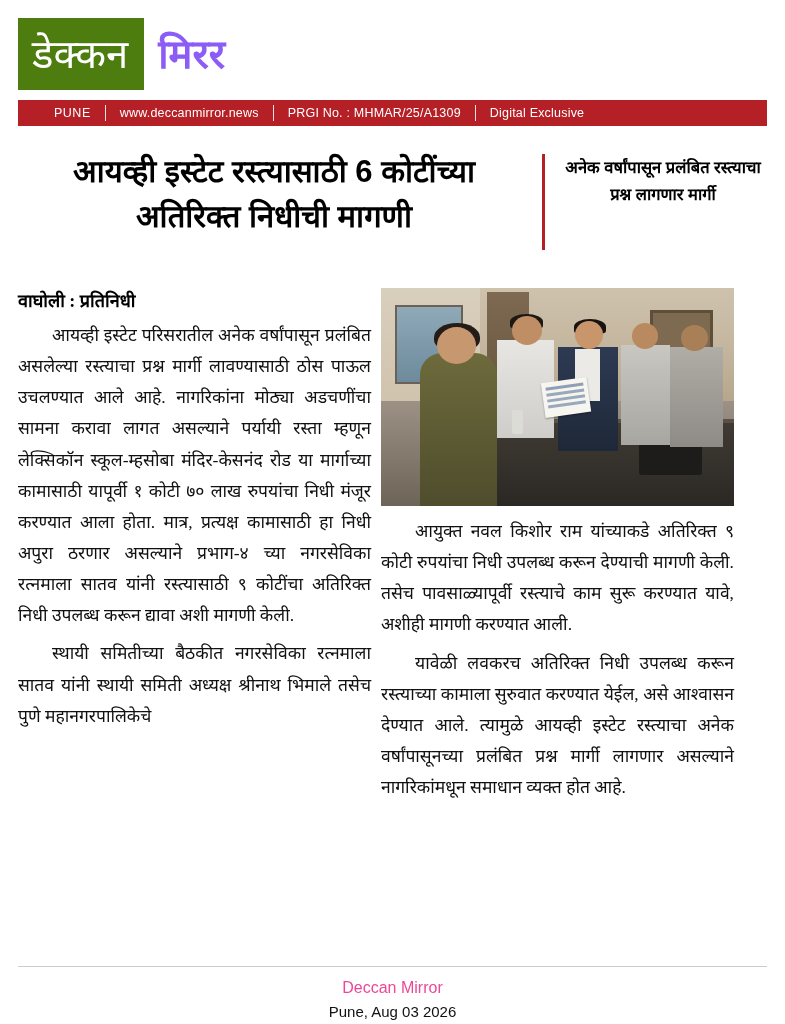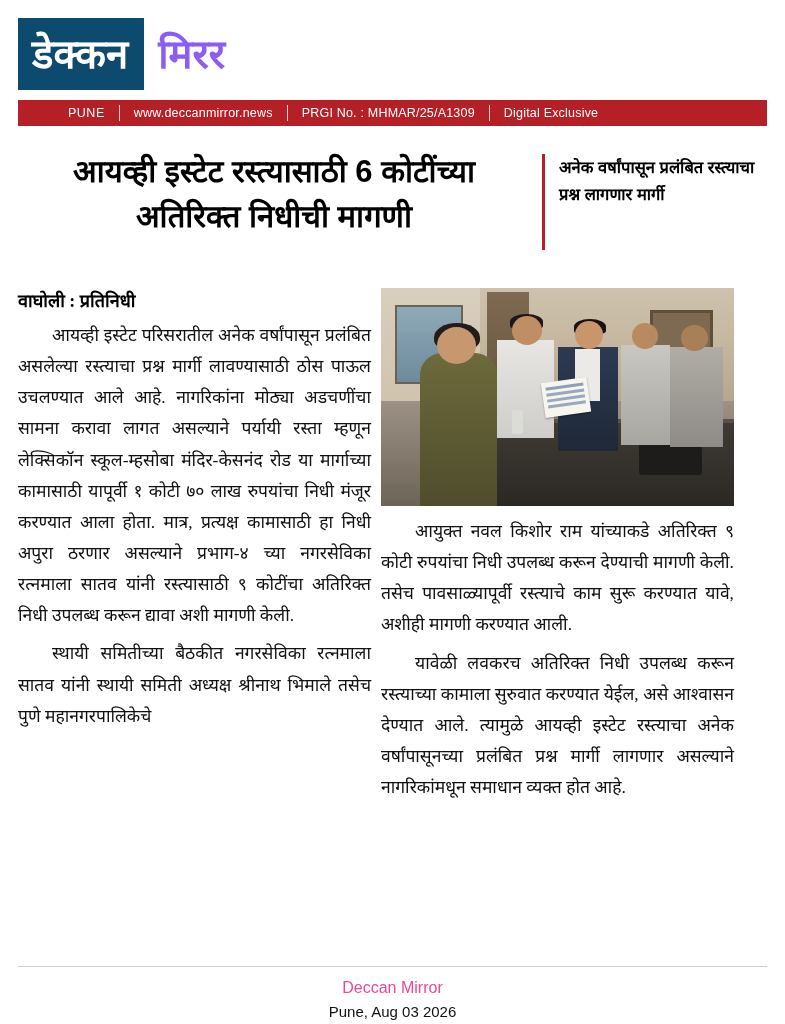--- a/index.html
+++ b/index.html
@@ -24,24 +24,24 @@
   }
 
   
   .masthead {
     display: flex;
     align-items: stretch;
     margin-top: 18px;
     height: 72px;
   }
   .masthead-logo {
-    background: #0c4a6e;
+    background: #4d7c0f;
     color: #ffffff;
     font-family: "Liberation Sans", sans-serif;
-    font-weight: bold;
+    font-weight: normal;
     font-size: 40px;
     line-height: 72px;
     padding: 0 16px 0 14px;
     letter-spacing: 0px;
   }
   .masthead-rest {
     color: #8b5cf6;
     font-family: "Liberation Sans", sans-serif;
     font-weight: bold;
     font-size: 40px;
@@ -62,21 +62,21 @@
   }
   .infobar .cell {
     padding: 0 14px;
     white-space: nowrap;
   }
   .infobar .sep {
     width: 1px;
     height: 16px;
     background: rgba(255,255,255,0.85);
   }
-  .infobar .cell.city { padding-left: 50px; letter-spacing: 0.5px; text-align: right; }
+  .infobar .cell.city { padding-left: 36px; letter-spacing: 0.5px; text-align: right; }
   .infobar .cell.url { letter-spacing: 0.2px; }
   .infobar .cell.prgi { letter-spacing: 0.2px; }
   .infobar .cell.excl { letter-spacing: 0.2px; }
 
   
   .headline-zone {
     display: flex;
     margin-top: 24px;
     align-items: flex-start;
   }
@@ -97,20 +97,21 @@
     margin: 4px 14px 4px 6px;
     min-height: 96px;
   }
   .headline-sub {
     flex: 1;
     font-family: "Liberation Sans", sans-serif;
     font-weight: bold;
     font-size: 16.5px;
     line-height: 1.62;
     color: #000000;
+    text-align: center;
     padding-top: 4px;
   }
 
   
   .body-zone {
     display: flex;
     margin-top: 34px;
     gap: 10px;
   }
   .col {

